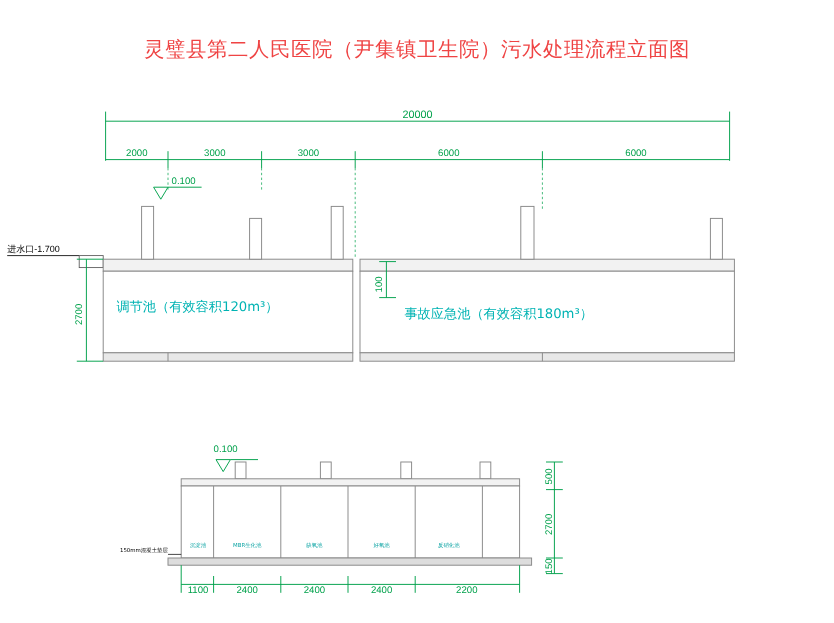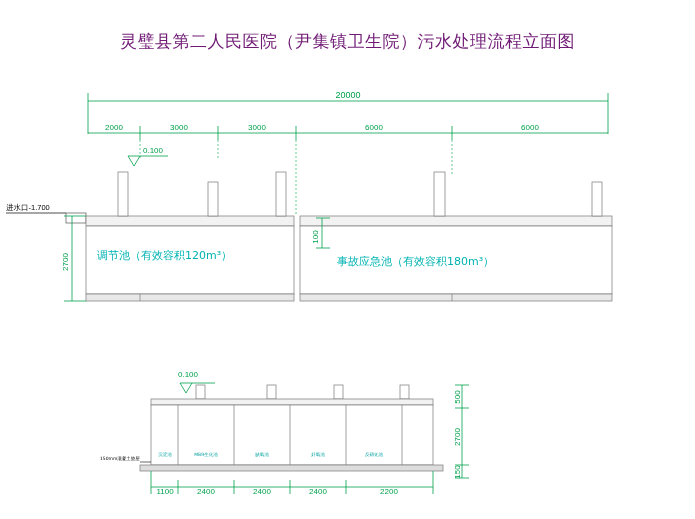--- a/index.html
+++ b/index.html
@@ -19,21 +19,21 @@
     width: 695px;
     height: 519px;
   }
   .title {
     position: absolute;
     left: 0;
     top: 30px;
     width: 695px;
     text-align: center;
     font-size: 17px;
-    color: #701a75;
+    color: #ef4444;
     font-family: "DejaVu Sans", sans-serif;
     letter-spacing: 0.5px;
     white-space: nowrap;
   }
   svg {
     position: absolute;
     left: 0;
     top: 0;
   }
   .dimtext {

